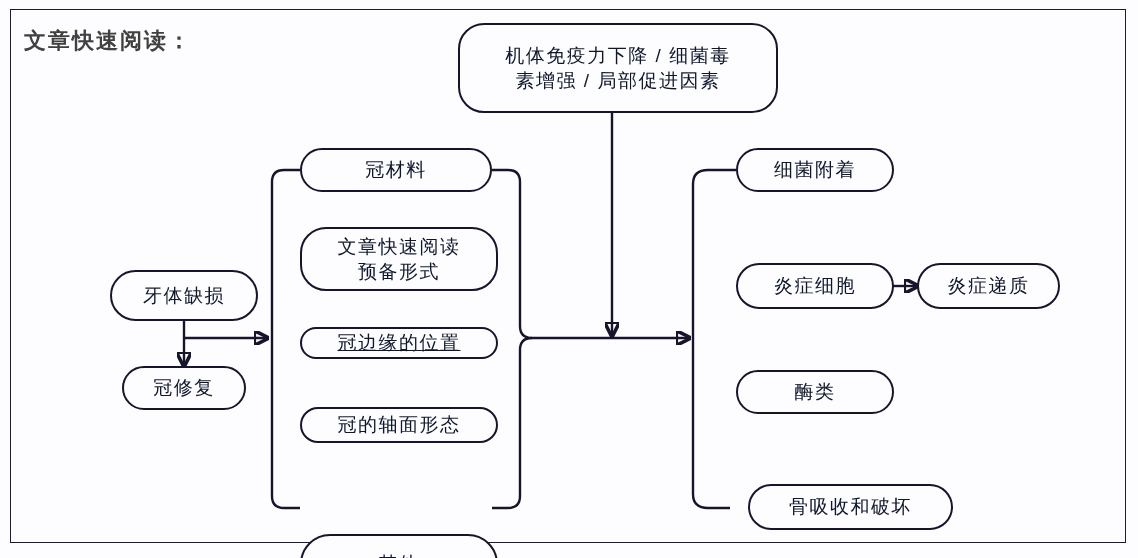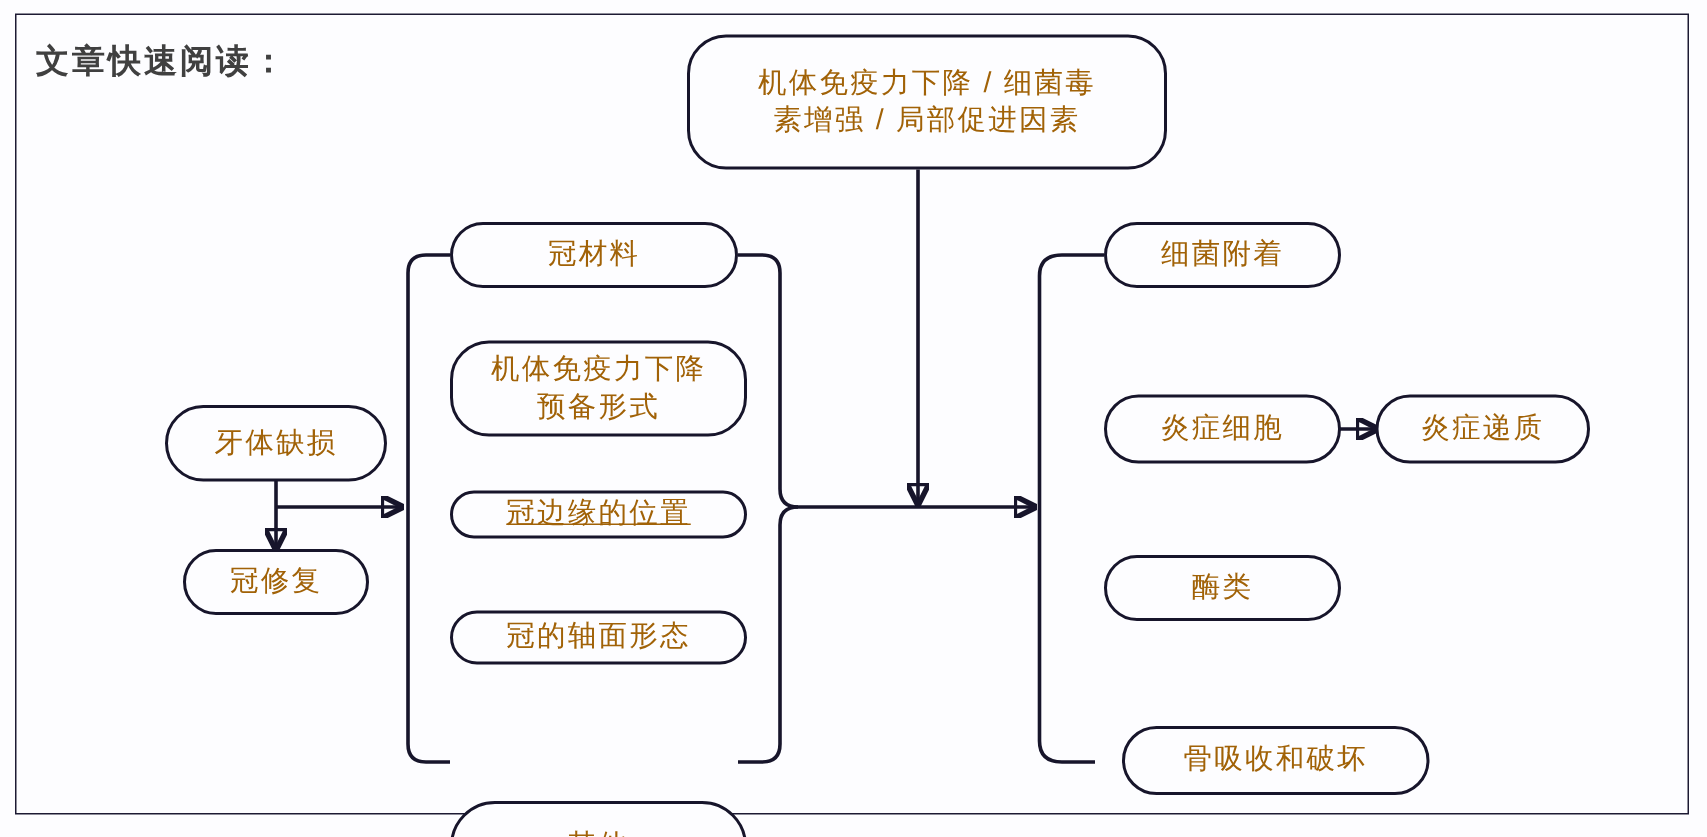--- a/index.html
+++ b/index.html
@@ -39,21 +39,21 @@
   
   .node {
     position: absolute;
     box-sizing: border-box;
     border: 2.6px solid #17152b;
     background: #fdfdff;
     display: flex;
     align-items: center;
     justify-content: center;
     text-align: center;
-    color: #a16207;
+    color: #0f172a;
     font-size: 19px;
     letter-spacing: 1.5px;
     line-height: 1.32;
     padding: 0 6px;
   }
   .node.pill { border-radius: 999px; }
   .node.soft { border-radius: 26px; }
   .node .label { display: block; }
 
   
@@ -125,21 +125,21 @@
   <div class="node pill" style="left:122px; top:366px; width:124px; height:44px;">
     <span class="label">冠修复</span>
   </div>
 
   <div class="node pill" style="left:300px; top:148px; width:192px; height:44px;">
     <span class="label">冠材料</span>
   </div>
 
   <div class="node soft" style="left:300px; top:227px; width:198px; height:64px;">
     <div>
-      <span class="label">机体免疫力下降</span>
+      <span class="label">文章快速阅读</span>
       <span class="label">预备形式</span>
     </div>
   </div>
 
   <div class="node pill" style="left:300px; top:327px; width:198px; height:32px;text-decoration:underline;">
     <span class="label">冠边缘的位置</span>
   </div>
 
   <div class="node pill" style="left:300px; top:407px; width:198px; height:36px;">
     <span class="label">冠的轴面形态</span>

